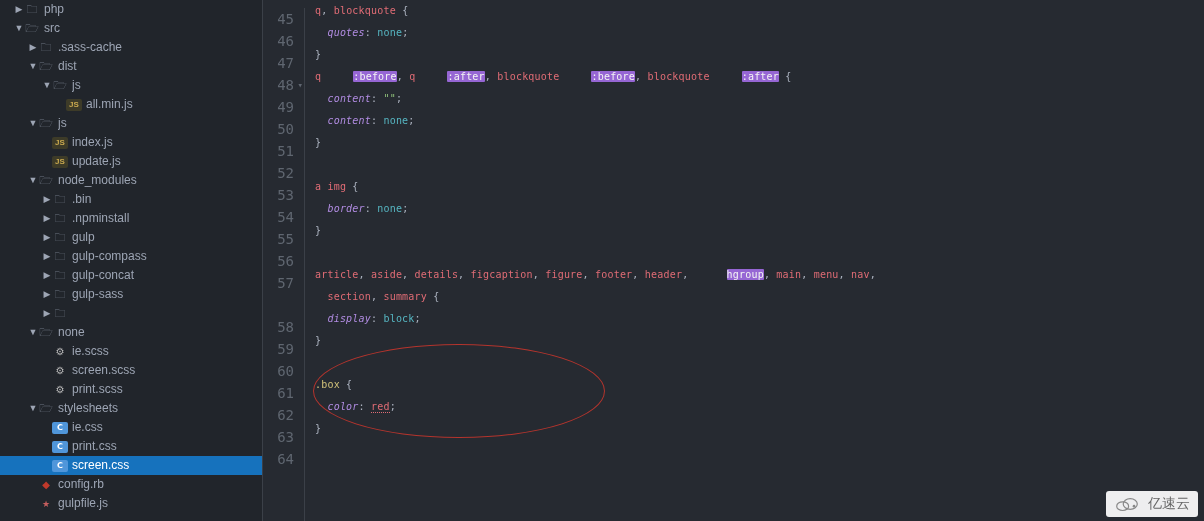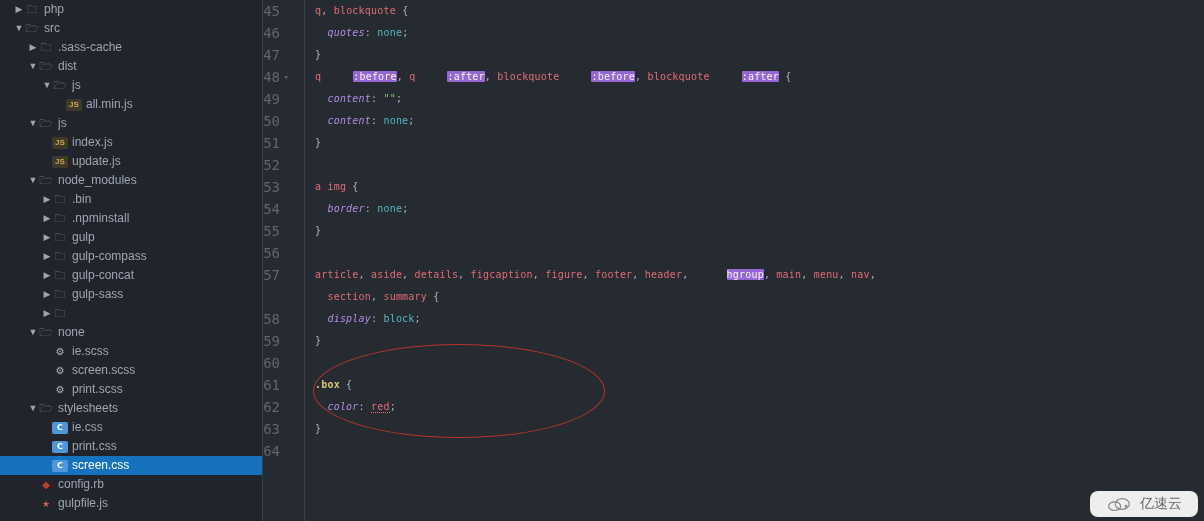--- a/index.html
+++ b/index.html
@@ -108,46 +108,47 @@
     flex: 1 1 auto;
     display: flex;
     position: relative;
     background: var(--editor-bg);
     overflow: hidden;
   }
   .gutter {
     flex: 0 0 42px;
     background: var(--gutter-bg);
     text-align: right;
-    padding-right: 24px;
+    padding-right: 10px;
     box-sizing: border-box;
     color: var(--gutter-fg);
     font-size: 14px;
     line-height: 22px;
     user-select: none;
     border-right: 1px solid var(--border);
+    margin-top: 8px;
   }
   .gutter .ln { height: 22px; position: relative; }
   .gutter .ln.fold::after {
     content: "\25BE";
     position: absolute; right: -9px; top: 0;
     font-size: 9px; color: var(--gutter-fg);
   }
   .code {
     flex: 1 1 auto;
     padding-left: 10px;
     font-size: 10px;
     line-height: 22px;
     position: relative;
     letter-spacing: 0.2px;
   }
   .code .line { height: 22px; white-space: pre; }
   .sel  { color: var(--selector); }
   .pse  { background: var(--pseudo-bg); color: var(--pseudo-fg); border-radius: 1px; margin-left: 32px; }
-  .cls  { color: var(--class-sel); font-weight: bold; }
+  .cls  { color: var(--class-sel); }
   .prop { font-style: italic; color: var(--prop); }
   .str  { color: var(--string); }
   .val  { color: var(--value); }
   .p    { color: var(--punc); }
   .red  { color: var(--badge-red); border-bottom: 1px dotted var(--badge-red); }
 
   .annot-ellipse {
     position: absolute;
     border: 1.2px solid var(--ellipse);
     border-radius: 50%;
@@ -155,22 +156,22 @@
   }
 
   .watermark {
     position: absolute;
     right: 6px; bottom: 4px;
     display: flex; align-items: center; gap: 8px;
     background: rgba(255,255,255,0.92);
     color: #666;
     font-family: sans-serif;
     font-size: 14px;
-    padding: 4px 16px;
-    border-radius: 8px;
+    padding: 4px 8px;
+    border-radius: 3px;
   }
   .watermark .logo {
     width: 26px; height: 16px;
   }
   .watermark .logo svg { width: 100%; height: 100%; }
 </style>
 </head>
 <body>
 
 <div class="app">

